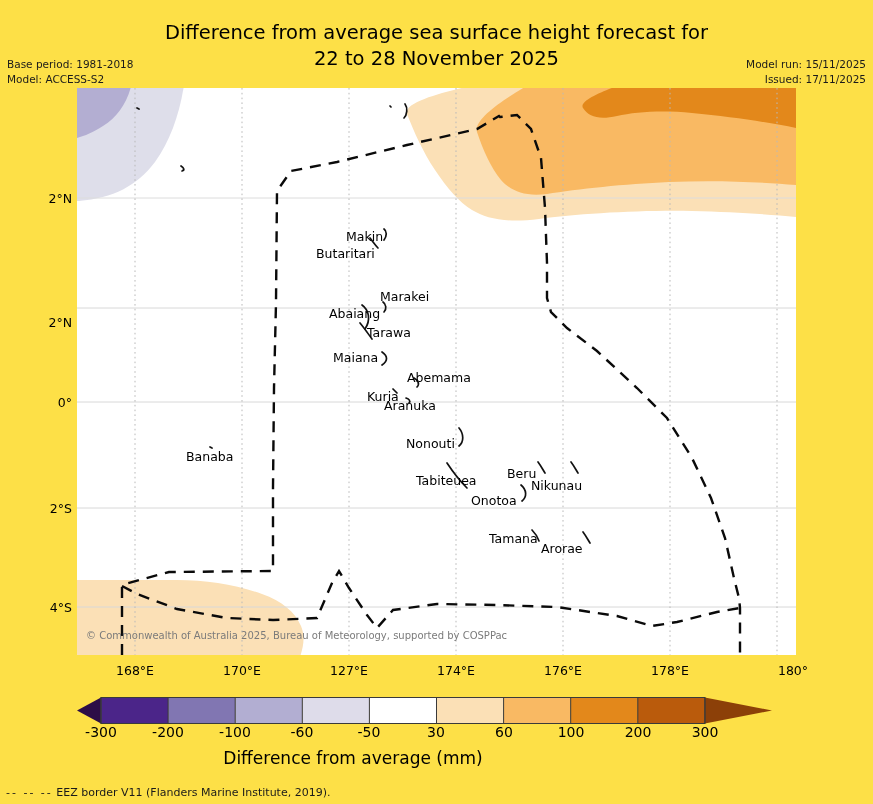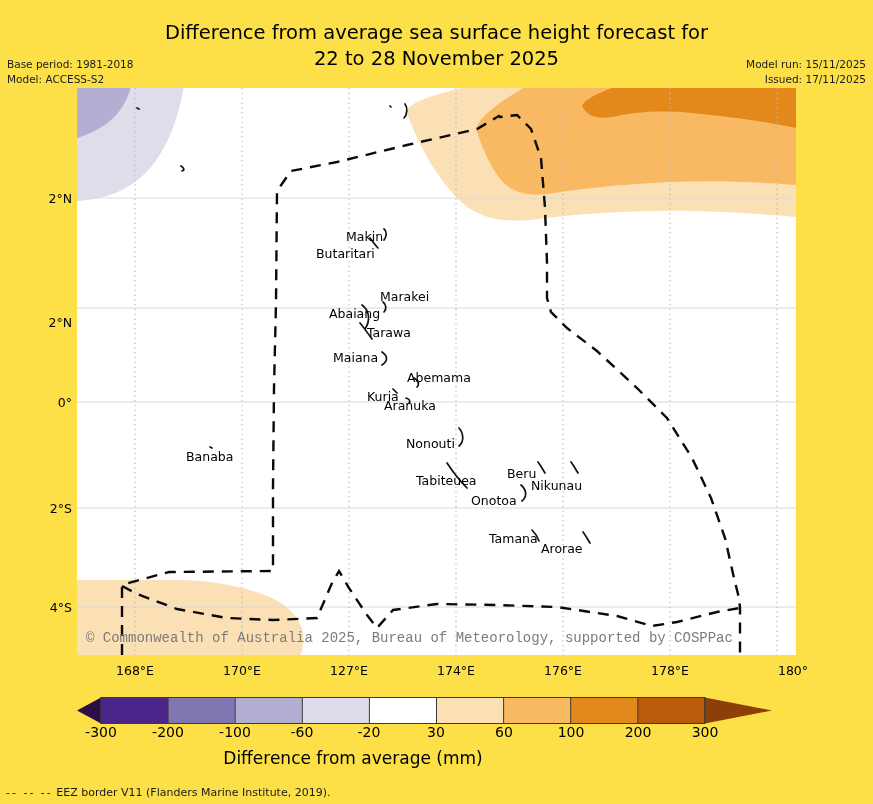--- a/index.html
+++ b/index.html
@@ -69,24 +69,23 @@
     position: absolute;
     top: 663px;
     width: 80px;
     text-align: center;
     font-size: 12.5px;
     color: #000;
   }
   #credit {
     position: absolute;
     left: 86px; top: 630px;
-    font-size: 14px;
+    font-size: 10px;
     color: #7b7b7b;
     z-index: 6;
-    font-family: Liberation Mono, monospace;
   }
 
   
   #cbar-wrap {
     position: absolute;
     left: 77px; top: 697px;
     width: 719px; height: 27px;
   }
   #cbar-labels { position: absolute; left: 0; top: 724px; width: 873px; height: 20px; }
   .cb-label {
@@ -341,21 +340,21 @@
         <line x1="627.9" y1="0.5" x2="627.9" y2="26.5"></line>
       </g>
     </svg>
   </div>
 
   <div id="cbar-labels">
     <div class="cb-label" style="left:71px">-300</div>
     <div class="cb-label" style="left:138px">-200</div>
     <div class="cb-label" style="left:205px">-100</div>
     <div class="cb-label" style="left:272px">-60</div>
-    <div class="cb-label" style="left:339px">-20</div>
+    <div class="cb-label" style="left:339px">-50</div>
     <div class="cb-label" style="left:406px">30</div>
     <div class="cb-label" style="left:474px">60</div>
     <div class="cb-label" style="left:541px">100</div>
     <div class="cb-label" style="left:608px">200</div>
     <div class="cb-label" style="left:675px">300</div>
   </div>
 
   <div id="cbar-title">Difference from average (mm)</div>
 
   <div id="footnote">

